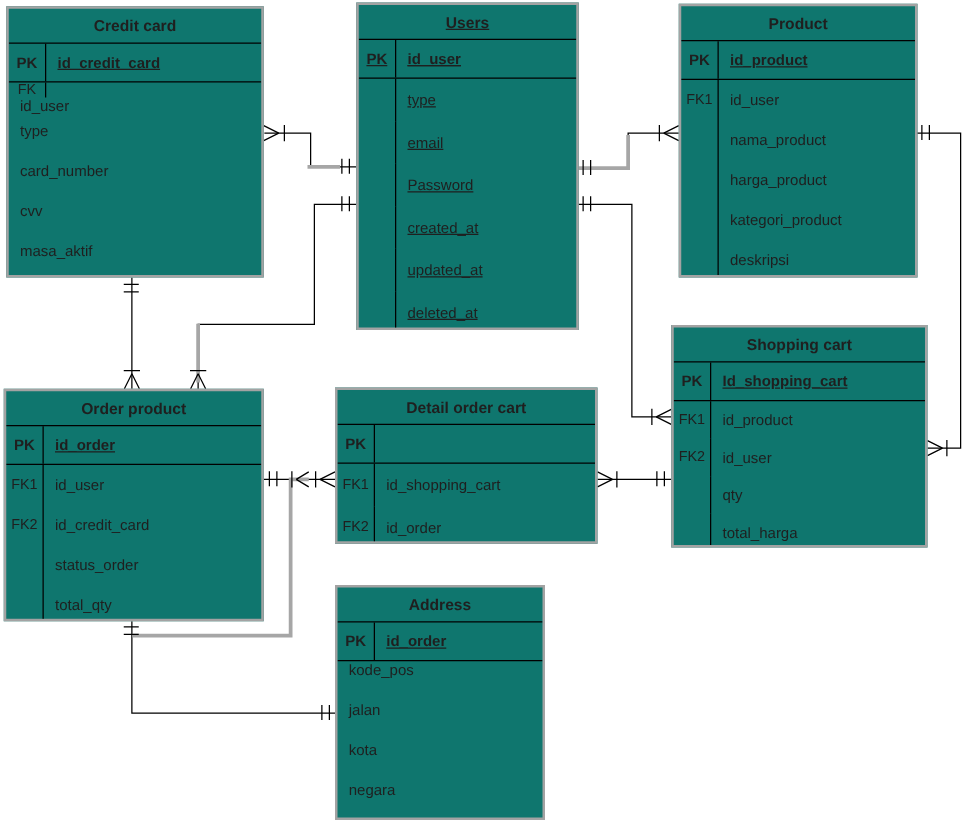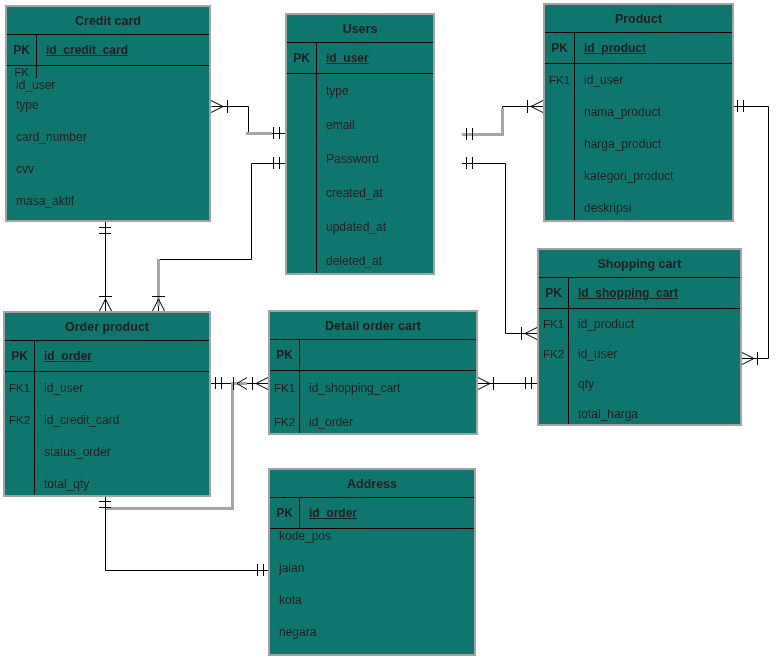--- a/index.html
+++ b/index.html
@@ -11,26 +11,26 @@
            font-weight:bold;font-size:12.5px;}
   .t-pkrow{height:30px;border-bottom:1px solid #000;display:flex;align-items:stretch;}
   .t-key{width:29px;flex-shrink:0;border-right:1px solid #000;display:flex;align-items:center;
          justify-content:center;font-size:11.5px;}
   .t-pkrow .t-key{font-weight:bold;font-size:12px;}
   .t-field{display:flex;align-items:center;padding-left:9px;font-size:12px;white-space:nowrap;}
   .pk{text-decoration:underline;font-weight:bold;}
   .t-body{display:flex;flex-direction:column;}
   .t-row{display:flex;align-items:stretch;}
   #t-credit-card{left:5px;top:5px;width:206px;height:217px;}   #t-credit-card .t-row{height:32px;flex-direction:column;}
-  #t-users{left:285px;top:13px;width:150px;height:262px;}       #t-users .t-row{height:34px;}
+  #t-users{left:285px;top:2px;width:178px;height:262px;text-decoration:underline;}       #t-users .t-row{height:34px;}
   #t-product{left:543px;top:3px;width:191px;height:219px;}     #t-product .t-row{height:32px;}
-  #t-shopping-cart{left:537px;top:248px;width:205px;height:178px;} #t-shopping-cart .t-row{height:30px;}
+  #t-shopping-cart{left:537px;top:260px;width:205px;height:178px;} #t-shopping-cart .t-row{height:30px;}
   #t-order-product{left:3px;top:311px;width:208px;height:186px;}   #t-order-product .t-row{height:32px;}
   #t-detail-order-cart{left:268px;top:310px;width:210px;height:125px;} #t-detail-order-cart .t-row{height:34px;}
-  #t-address{left:268px;top:468px;width:208px;height:188px;}   #t-address .t-row{height:32px;flex-direction:column;}
+  #t-address{left:268px;top:468px;width:168px;height:188px;}   #t-address .t-row{height:32px;flex-direction:column;}
   .wire{fill:none;stroke:#000;stroke-width:1;}
   .wire-sel{fill:none;stroke:#a6a6a6;stroke-width:3;}
   .mark{fill:none;stroke:#000;stroke-width:1;}
 </style>
 </head>
 <body>
 
 <div id="canvas">
 
   <svg id="wires" xmlns="http://www.w3.org/2000/svg" viewBox="0 0 778 658">

